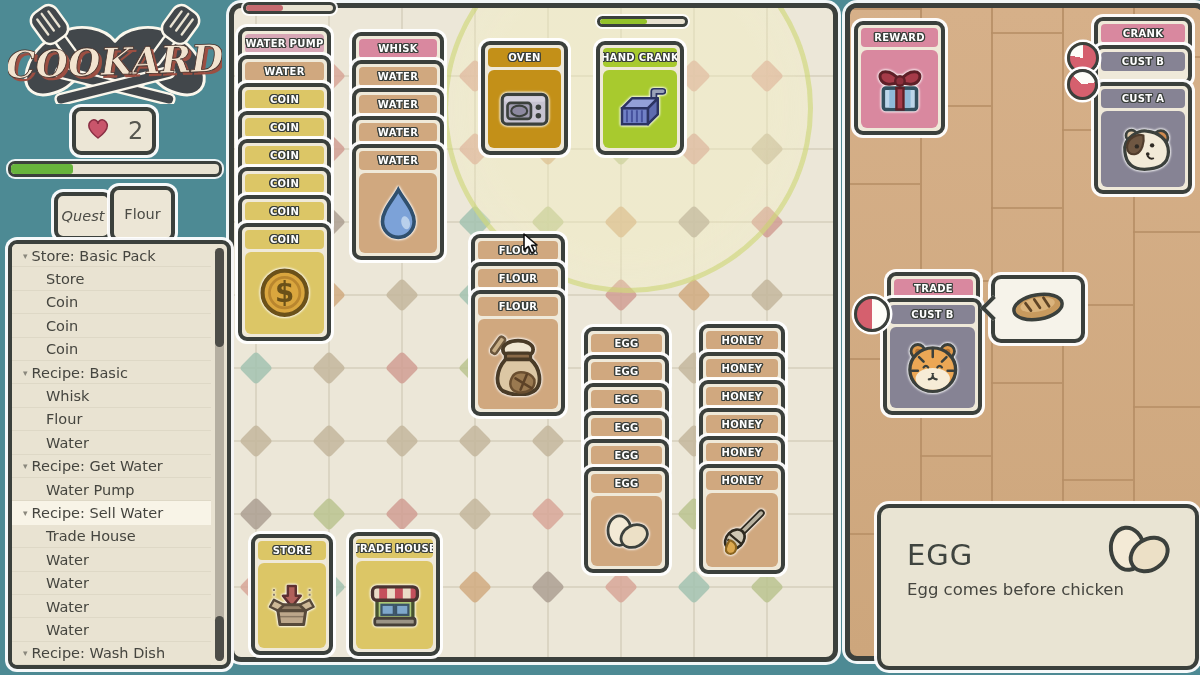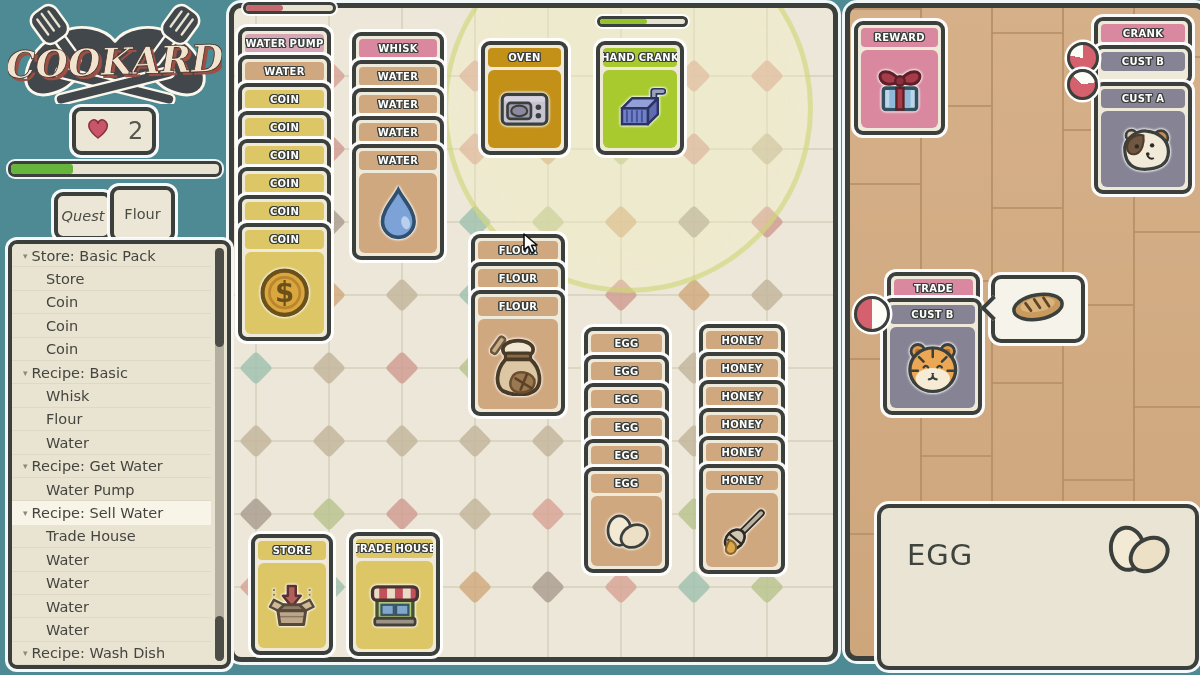--- a/index.html
+++ b/index.html
@@ -665,20 +665,21 @@
           <g transform="rotate(-10 25 15)">
             <ellipse cx="25" cy="15" rx="21" ry="10.5" fill="#c89a5e" stroke="#3b403c" stroke-width="3"></ellipse>
             <ellipse cx="25" cy="13" rx="15" ry="6" fill="#e2bf8a" opacity=".7"></ellipse>
             <path d="M15 10 l3.5 7 M23 8 l3.5 8 M31 8 l3.5 8" stroke="#5f4426" stroke-width="2.4" stroke-linecap="round"></path>
           </g>
         </svg></span>
   </div>
 
   <div id="info-panel" style="left: 877px; top: 504px; width: 314px; height: 158px;">
     <div id="info-title">EGG</div>
+    <div id="info-desc">Egg comes before chicken</div>
     <span id="info-icon"><svg viewBox="0 0 54 44" style="width: 100%; height: 100%;">
           <ellipse cx="19" cy="21" rx="12.5" ry="16" fill="#f3ead6" stroke="#3b403c" stroke-width="3"></ellipse>
           <ellipse cx="35" cy="27" rx="15" ry="11.5" transform="rotate(-28 35 27)" fill="#ece0c6" stroke="#3b403c" stroke-width="3"></ellipse>
         </svg></span>
   </div>
 
   <div id="cursor" style="left: 522px; top: 233px;">
     <svg width="17" height="22" viewBox="0 0 17 22">
         <path d="M2 1 L2 17 L6.5 13.5 L9.5 20 L12.5 18.6 L9.6 12.4 L15 12 Z" fill="#fff" stroke="#111" stroke-width="1.6" stroke-linejoin="round"></path>
       </svg>

